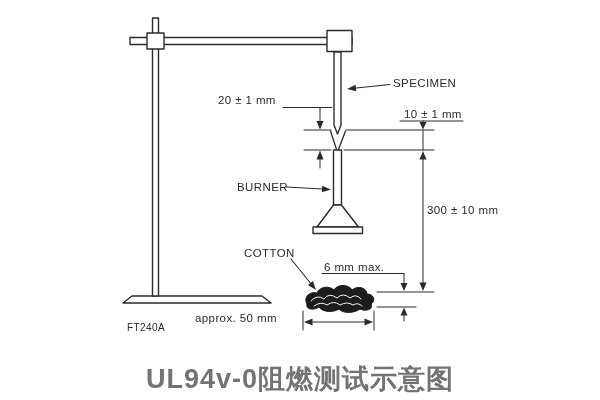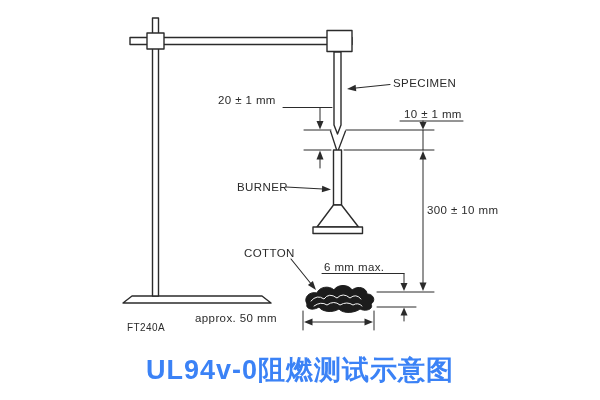--- a/index.html
+++ b/index.html
@@ -21,25 +21,25 @@
     letter-spacing: 0.4px;
     fill: #2b2b2b;
   }
   svg text.small {
     font-size: 10px;
   }
   .caption {
     position: absolute;
     left: 0;
     right: 0;
-    top: 352px;
+    top: 361px;
     text-align: center;
     font-size: 27px;
     font-weight: 700;
-    color: #3b82f6;
+    color: #737373;
     letter-spacing: 1px;
     font-family: "Liberation Sans", "DejaVu Sans", sans-serif;
   }
 </style>
 </head>
 <body>
 
 <div class="stage">
 
   <svg width="600" height="345" viewBox="0 0 600 345" stroke-linecap="round" stroke-linejoin="round">

